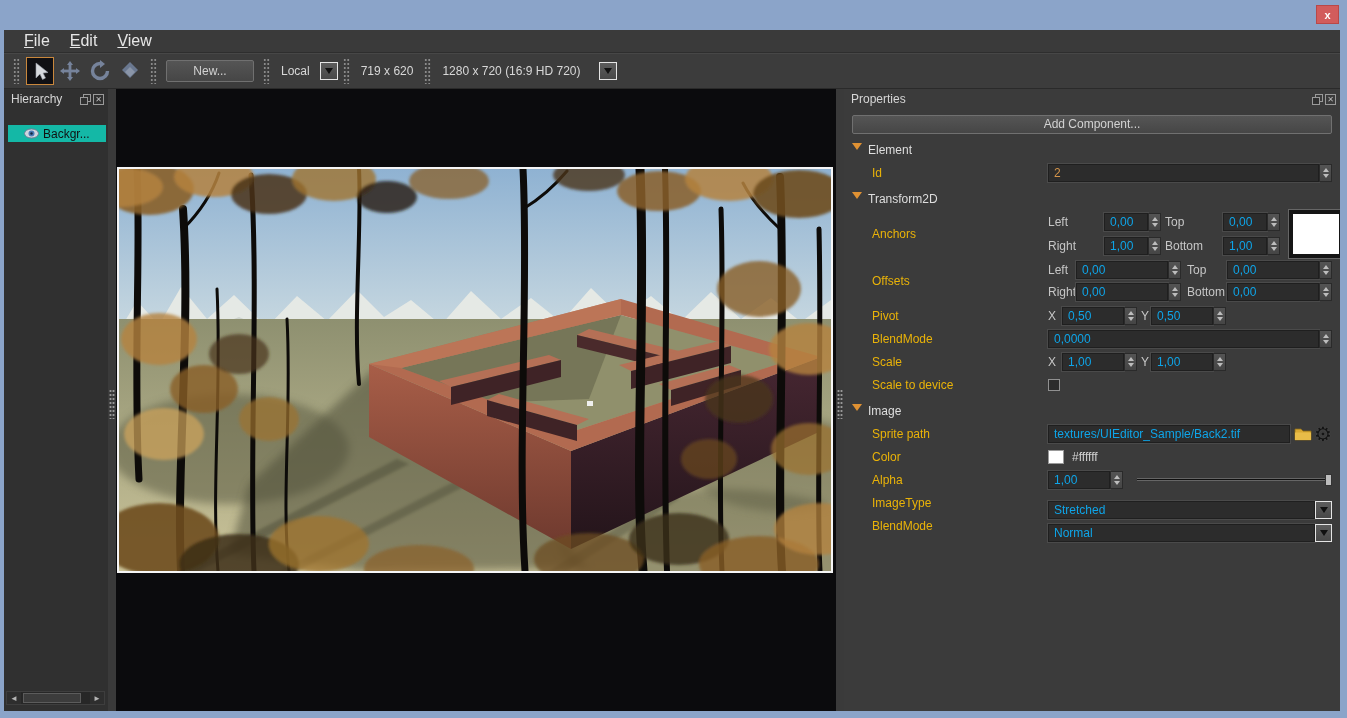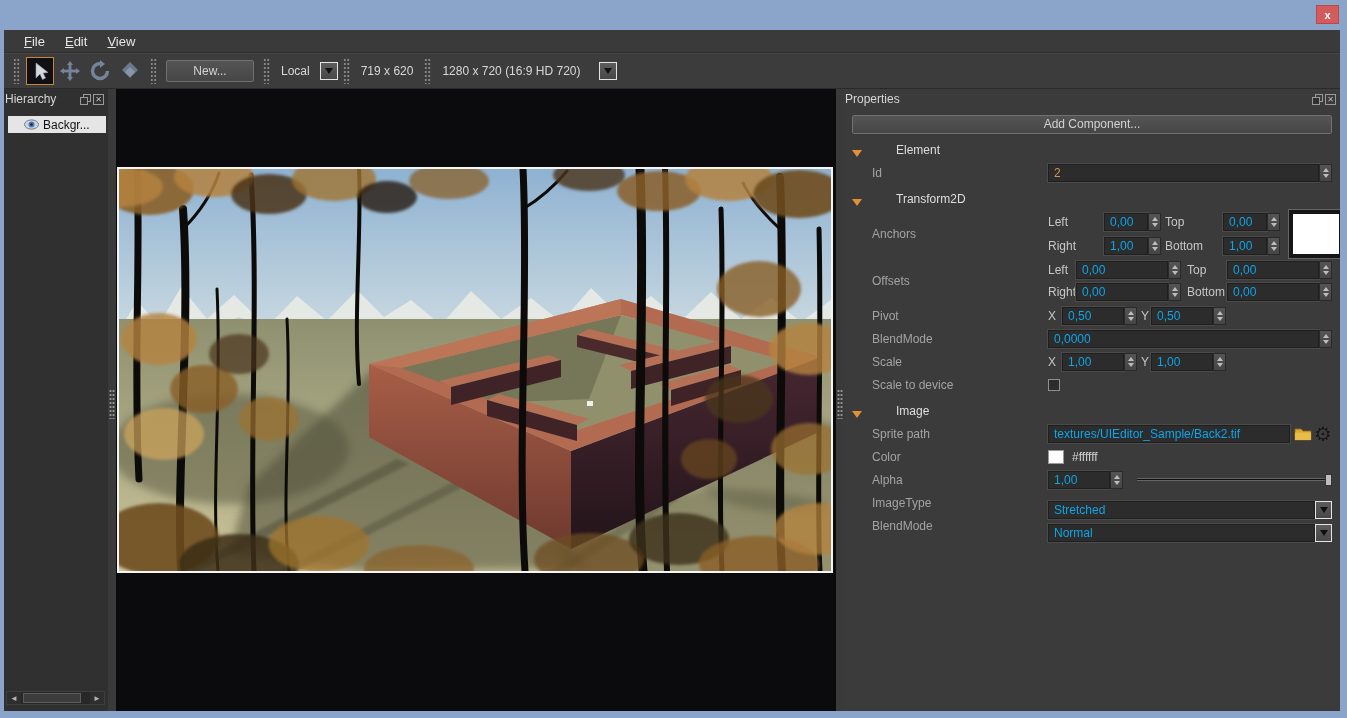--- a/index.html
+++ b/index.html
@@ -6,21 +6,21 @@
   html,body { width:1347px; height:718px; background:#222; font-family:"Liberation Sans",sans-serif; }
   .window { width:1347px; height:718px; display:flex; flex-direction:column;
     border-left:4px solid #8ba4c9; border-right:7px solid #8ba4c9; border-bottom:7px solid #8ba4c9; background:#3c3c3c; }
   
   .titlebar { height:30px; background:#8ba4c9; margin:0 -7px 0 -4px; display:flex; align-items:center; position:relative; }
   .title-text { flex:1; text-align:center; font-size:14px; color:#1d2636; }
   .close-btn { position:absolute; right:8px; top:5px; width:23px; height:19px; background:#d25c5c; border:1px solid #b94848;
     color:#fff; font-size:11px; font-weight:bold; display:flex; align-items:center; justify-content:center; cursor:default; }
   
   .menubar { height:23px; background:#3a3a3a; border-bottom:1px solid #2e2e2e; display:flex; align-items:center; padding-left:10px; }
-  .menu-item { color:#e6e6e6; font-size:13px; padding:2px 10px; }
+  .menu-item { color:#e6e6e6; font-size:16px; padding:2px 10px; }
   .menu-item::first-letter { text-decoration:underline; }
   
   .toolbar { height:36px; background:#3c3c3c; border-top:1px solid #474747; border-bottom:1px solid #2a2a2a;
     display:flex; align-items:center; padding:0 4px; }
   .grip { width:7px; height:26px; margin:0 5px;
     background-image:radial-gradient(circle,#8a8a8a 1px,transparent 1.2px); background-size:3.5px 4px; }
   .toolbtn { width:28px; height:28px; display:flex; align-items:center; justify-content:center; margin:0 1px; border:1px solid transparent; }
   .toolbtn.active { background:#101014; border:1px solid #c9873c; }
   .btn { background:linear-gradient(#555,#464646); border:1px solid #707070; border-radius:2px; color:#d2d2d2;
     font-size:12px; text-align:center; }
@@ -29,43 +29,43 @@
   .dd-btn { width:18px; height:18px; background:linear-gradient(#5c5c5c,#484848); border:1px solid #e4e4e4;
     display:flex; align-items:center; justify-content:center; margin-left:4px; }
   .tri-dn { width:0; height:0; border-left:4px solid transparent; border-right:4px solid transparent; border-top:6px solid #101010; }
   
   .main { flex:1; display:flex; min-height:0; }
   .splitter { width:8px; background:#3a3a3a; position:relative; }
   .splitter .handle { position:absolute; top:300px; left:1px; width:6px; height:30px;
     background-image:radial-gradient(circle,#979797 1px,transparent 1.2px); background-size:3px 4px; }
   
   .hierarchy { width:104px; background:#303030; position:relative; }
-  .panel-head { display:flex; align-items:center; padding:3px 4px 3px 1px; }
+  .panel-head { display:flex; align-items:center; padding:3px 4px 3px 7px; }
   .panel-title { flex:1; color:#d6d6d6; font-size:12px; }
   .win-ico { width:11px; height:11px; margin-left:2px; position:relative; }
   .ico-restore .sq1 { position:absolute; right:0; top:0; width:8px; height:8px; border:1px solid #9a9a9a; }
   .ico-restore .sq2 { position:absolute; left:0; bottom:0; width:8px; height:8px; border:1px solid #9a9a9a; background:#303030; }
   .ico-close { border:1px solid #9a9a9a; color:#bcbcbc; font-size:8px; line-height:9px; text-align:center; }
-  .h-item { margin:7px 2px 0 4px; height:17px; background:#e5e5e5; display:flex; align-items:center; padding-left:16px; }
+  .h-item { margin:16px 2px 0 4px; height:17px; background:#14b8a6; display:flex; align-items:center; padding-left:16px; }
   .h-item-label { color:#111; font-size:12px; margin-left:4px; white-space:nowrap; }
   .hscroll { position:absolute; left:2px; right:3px; bottom:6px; height:14px; background:#272727; border:1px solid #3e3e3e; display:flex; }
   .hs-arrow { width:14px; color:#b5b5b5; font-size:8px; line-height:13px; text-align:center; background:#2e2e2e; }
   .hs-track { flex:1; position:relative; }
   .hs-thumb { position:absolute; left:2px; top:1px; width:58px; height:10px; background:#3c3c3c; border:1px solid #5c5c5c; }
   
   .canvas { flex:1; background:#0b0b0d; position:relative; overflow:hidden; }
   .scene { position:absolute; left:1px; top:78px; width:716px; height:406px; border:2px solid #f5f5f5; background:#9dbdd6; }
   
   .props { width:496px; background:#3b3b3b; overflow:hidden; font-size:12px; }
   .addcomp { display:block; margin:6px 8px 2px 8px; width:480px; height:19px; line-height:17px; }
-  .sec-head { display:flex; align-items:flex-end; padding:7px 0 3px 8px;gap:28px; }
+  .sec-head { display:flex; align-items:flex-start; padding:7px 0 3px 8px; }
   .sec-tri { width:0; height:0; border-left:5px solid transparent; border-right:5px solid transparent; border-top:7px solid #df9133; margin-right:6px; }
   .sec-label { color:#dedede; font-size:12px; }
   .prow { display:flex; align-items:center; height:21px; margin:2px 8px 2px 0; padding-left:28px; }
-  .plabel { width:176px; color:#a3a3a3; flex:none; }
+  .plabel { width:176px; color:#eab308; flex:none; }
   .field { background:#2c2c2c; border:1px solid #1f1f1f; box-shadow:0 0 0 1px #4a4a4a; height:18px; display:flex; align-items:center;
     color:#0ea5e9; padding-left:5px; overflow:hidden; white-space:nowrap; }
   .spin { width:13px; height:18px; background:linear-gradient(#545454,#454545); border:1px solid #2a2a2a; display:flex; flex-direction:column;
     align-items:center; justify-content:center; gap:2px; flex:none; }
   .spin i { width:0; height:0; border-left:3px solid transparent; border-right:3px solid transparent; }
   .spin .up { border-bottom:4px solid #bdbdbd; } .spin .dn { border-top:4px solid #bdbdbd; }
   .minilab { color:#c6c6c6; flex:none; }
   .anchor-box-wrap { width:56px; height:50px; margin-left:8px; background:#151515; border:1px solid #666; padding:4px; flex:none; }
   .anchor-box { width:100%; height:100%; background:#fff; }
   .check { width:12px; height:12px; background:#2c2c2c; border:1px solid #909090; }

